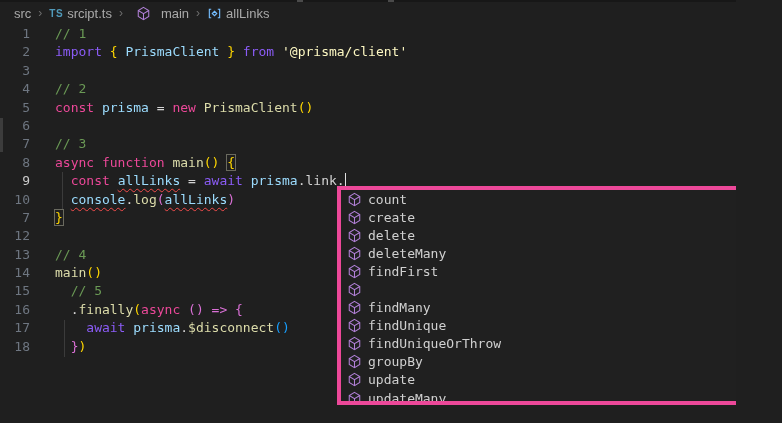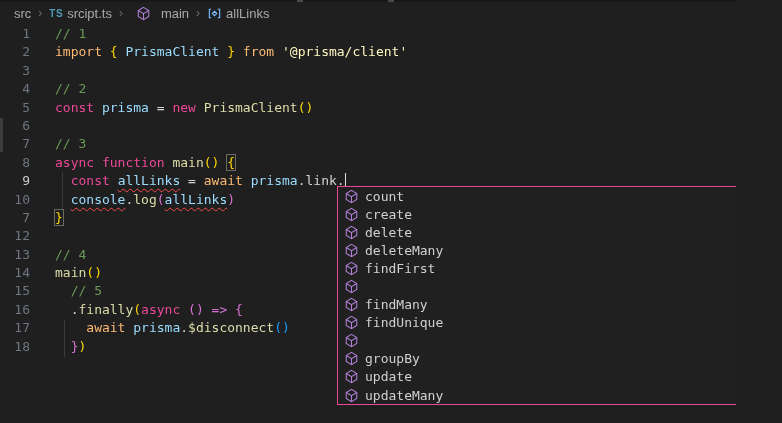--- a/index.html
+++ b/index.html
@@ -18,36 +18,36 @@
   .bc-icon{width:15px;height:15px;display:inline-block;}
   
   .lines{position:absolute;top:25px;left:0;width:782px;}
   .line{display:flex;height:18.4px;line-height:18.4px;font-size:13px;}
   .ln{width:30px;flex:0 0 30px;text-align:right;color:#6e7681;user-select:none;}
   .ln.active{color:#cccccc;}
   .code{padding-left:25px;white-space:pre;color:#d4d4d4;}
   .code span{white-space:pre;}
   .cm{color:#6a9955;}
   .kw{color:#ec4899;}
-  .ctl{color:#fdba74;}
+  .ctl{color:#8b5cf6;}
   .fn{color:#dcdcaa;}
   .var{color:#9cdcfe;}
   .str{color:#fef9c3;}
   .pln{color:#d4d4d4;}
   .b1{color:#ffd700;}
   .b2{color:#da70d6;}
   .b3{color:#179fff;}
   .err{text-decoration:underline wavy #f14c4c;text-decoration-thickness:1px;text-underline-offset:3px;}
   .match{outline:1px solid #6a6a5f;}
   .cursor{display:inline-block;width:1.5px;height:15px;background:#e0e0e0;vertical-align:text-bottom;}
   .indent-guide{position:absolute;width:1px;background:#3b3b3b;}
   .left-strip{position:absolute;left:0;top:118px;width:3px;height:34px;background:#3c3c3c;}
   
   .suggest{position:absolute;left:337px;top:186px;width:430px;height:219px;background:#202020;
-           border:1px solid #ec4899;box-sizing:border-box;z-index:5;overflow:hidden;}
+           border:4px solid #ec4899;box-sizing:border-box;z-index:5;overflow:hidden;}
   .srow{display:flex;align-items:center;height:18.1px;font-size:13px;color:#d0d0d0;cursor:pointer;}
   .cube{width:15px;height:15px;flex:0 0 15px;margin:0 6px 0 6px;}
   .slabel{white-space:pre;}
 </style>
 </head>
 <body>
 
 <div class="window">
   <div class="topstrip">
     <div class="toptick" style="left:297px"></div>
@@ -216,20 +216,21 @@
     <path d="M8 1.5 L13.6 4.8 V11.2 L8 14.5 L2.4 11.2 V4.8 Z"></path>
     <path d="M2.4 4.8 L8 8.1 L13.6 4.8 M8 8.1 V14.5"></path>
   </svg>
     <span class="slabel">findUnique</span>
   </div>
       <div class="srow">
         <svg class="cube bc-icon" viewBox="0 0 16 16" fill="none" stroke="#b180d7" stroke-width="1.1">
     <path d="M8 1.5 L13.6 4.8 V11.2 L8 14.5 L2.4 11.2 V4.8 Z"></path>
     <path d="M2.4 4.8 L8 8.1 L13.6 4.8 M8 8.1 V14.5"></path>
   </svg>
+    <span class="slabel">findUniqueOrThrow</span>
   </div>
       <div class="srow">
         <svg class="cube bc-icon" viewBox="0 0 16 16" fill="none" stroke="#b180d7" stroke-width="1.1">
     <path d="M8 1.5 L13.6 4.8 V11.2 L8 14.5 L2.4 11.2 V4.8 Z"></path>
     <path d="M2.4 4.8 L8 8.1 L13.6 4.8 M8 8.1 V14.5"></path>
   </svg>
     <span class="slabel">groupBy</span>
   </div>
       <div class="srow">
         <svg class="cube bc-icon" viewBox="0 0 16 16" fill="none" stroke="#b180d7" stroke-width="1.1">

